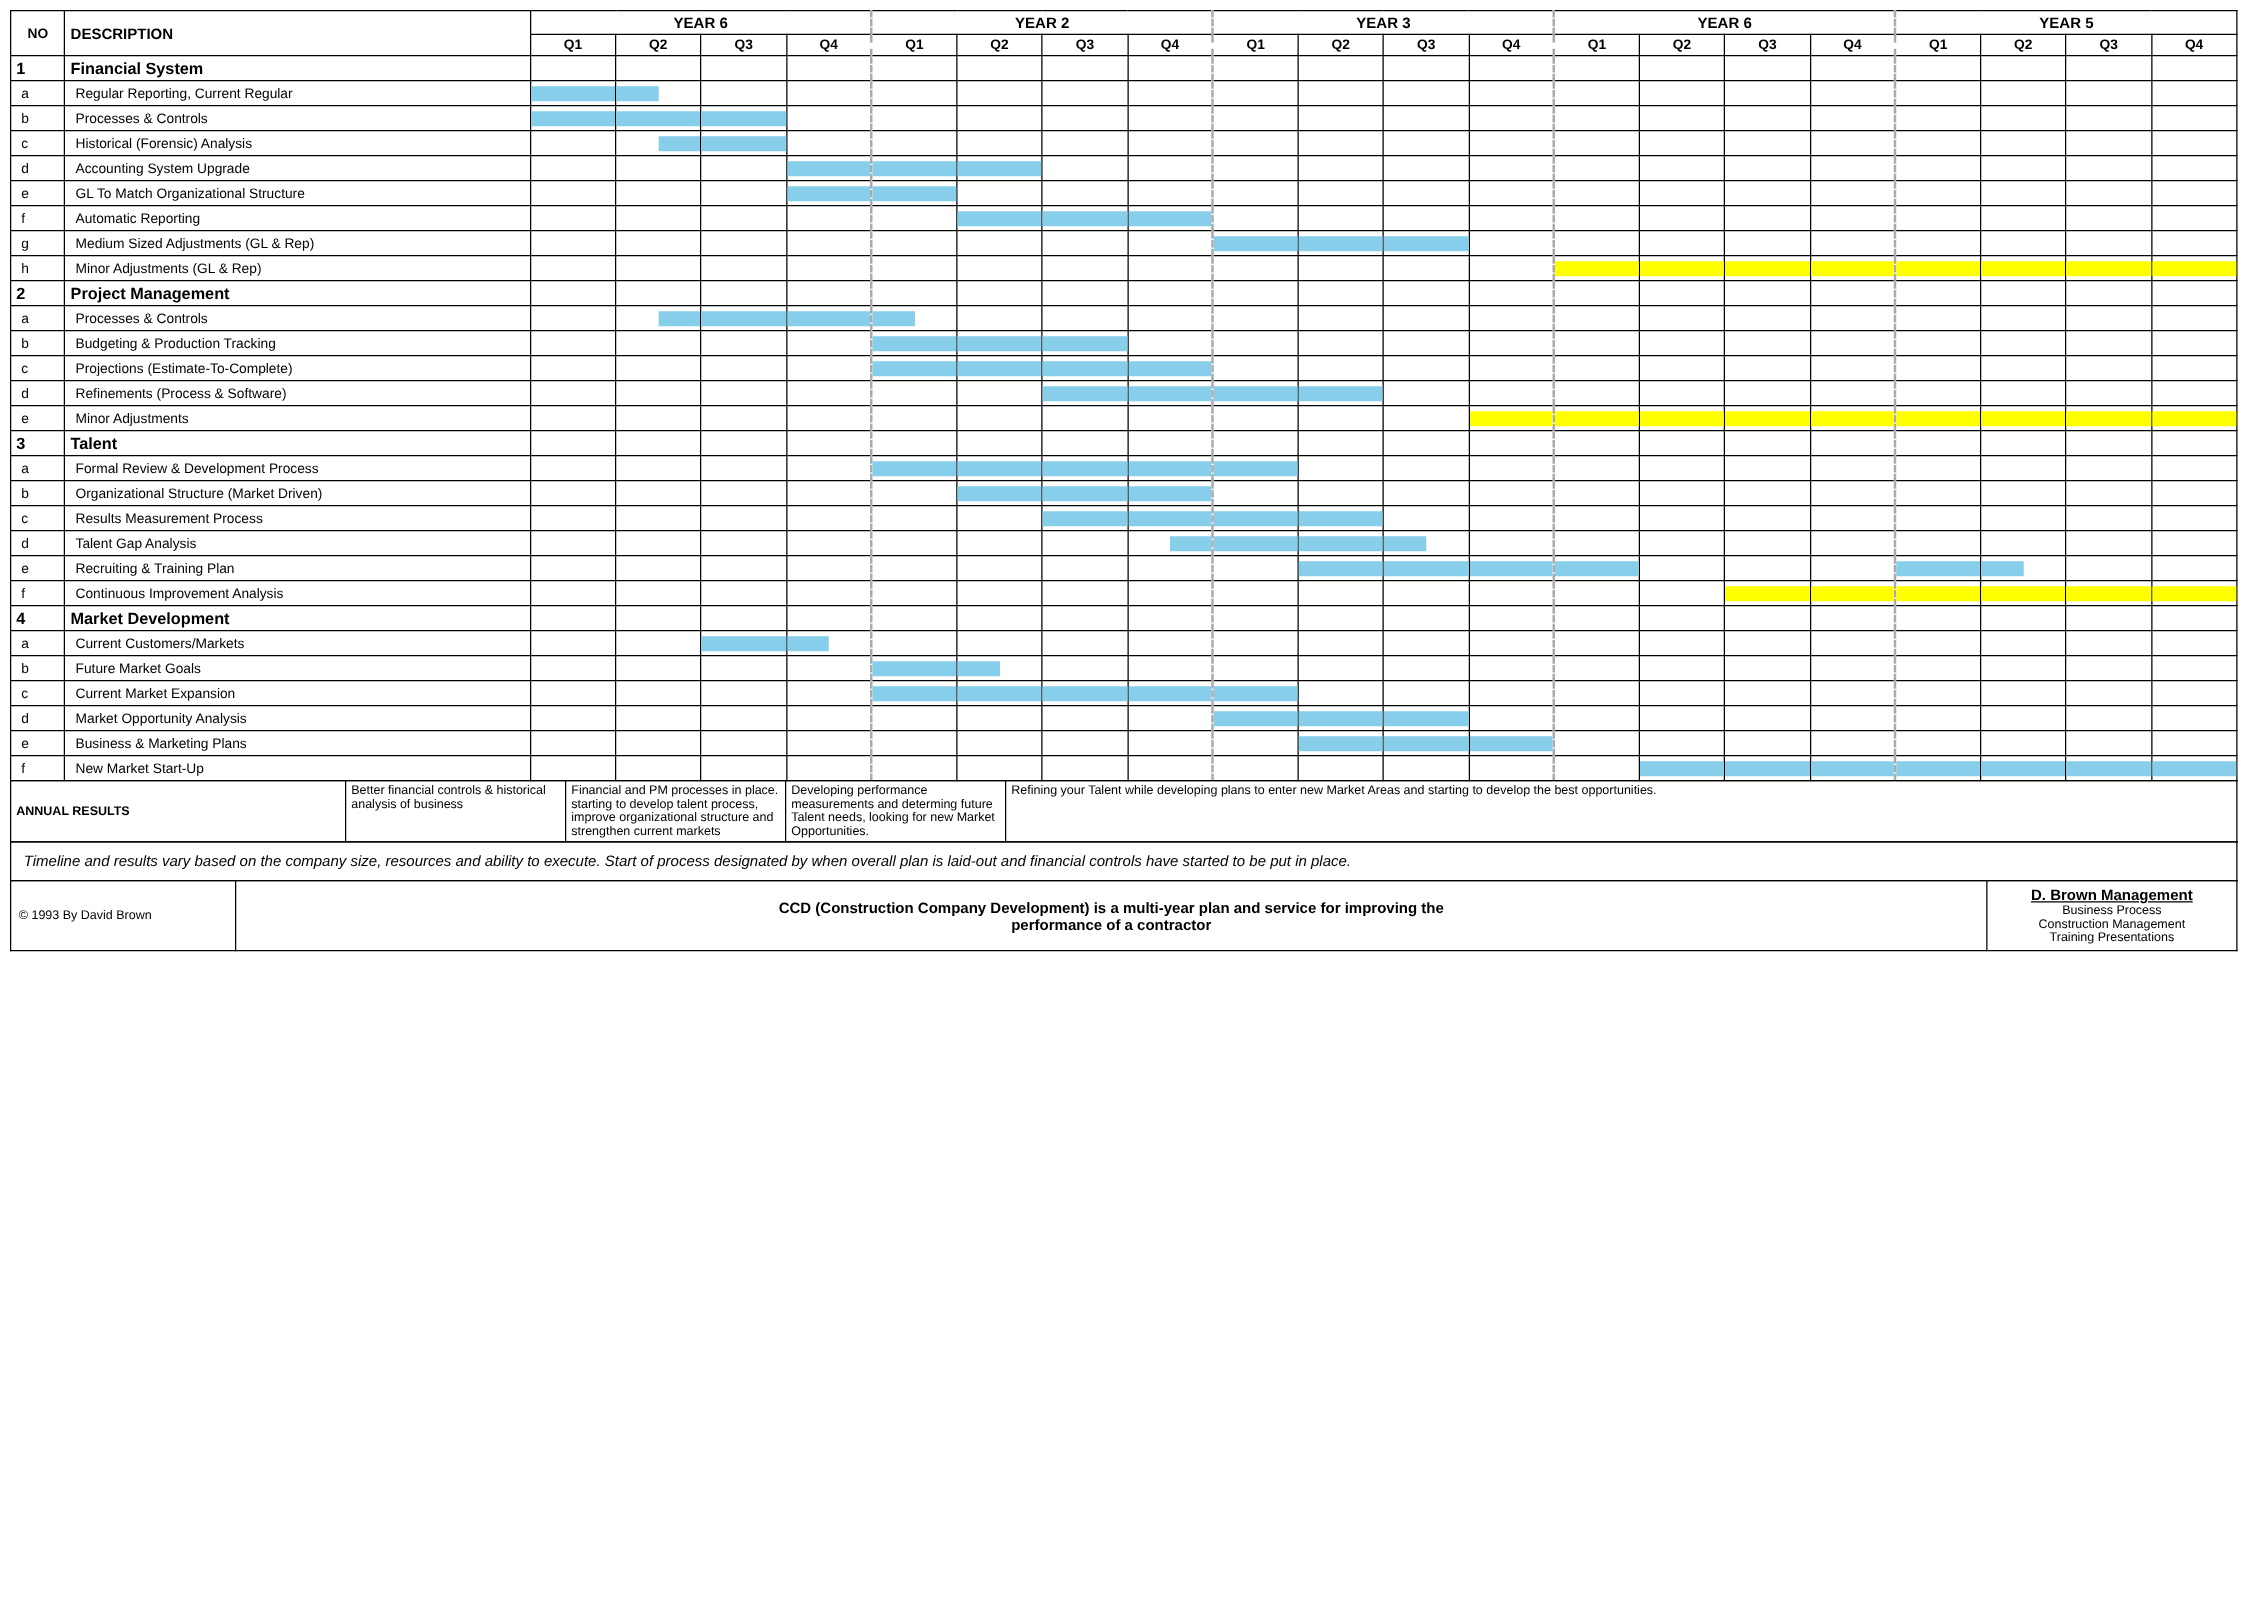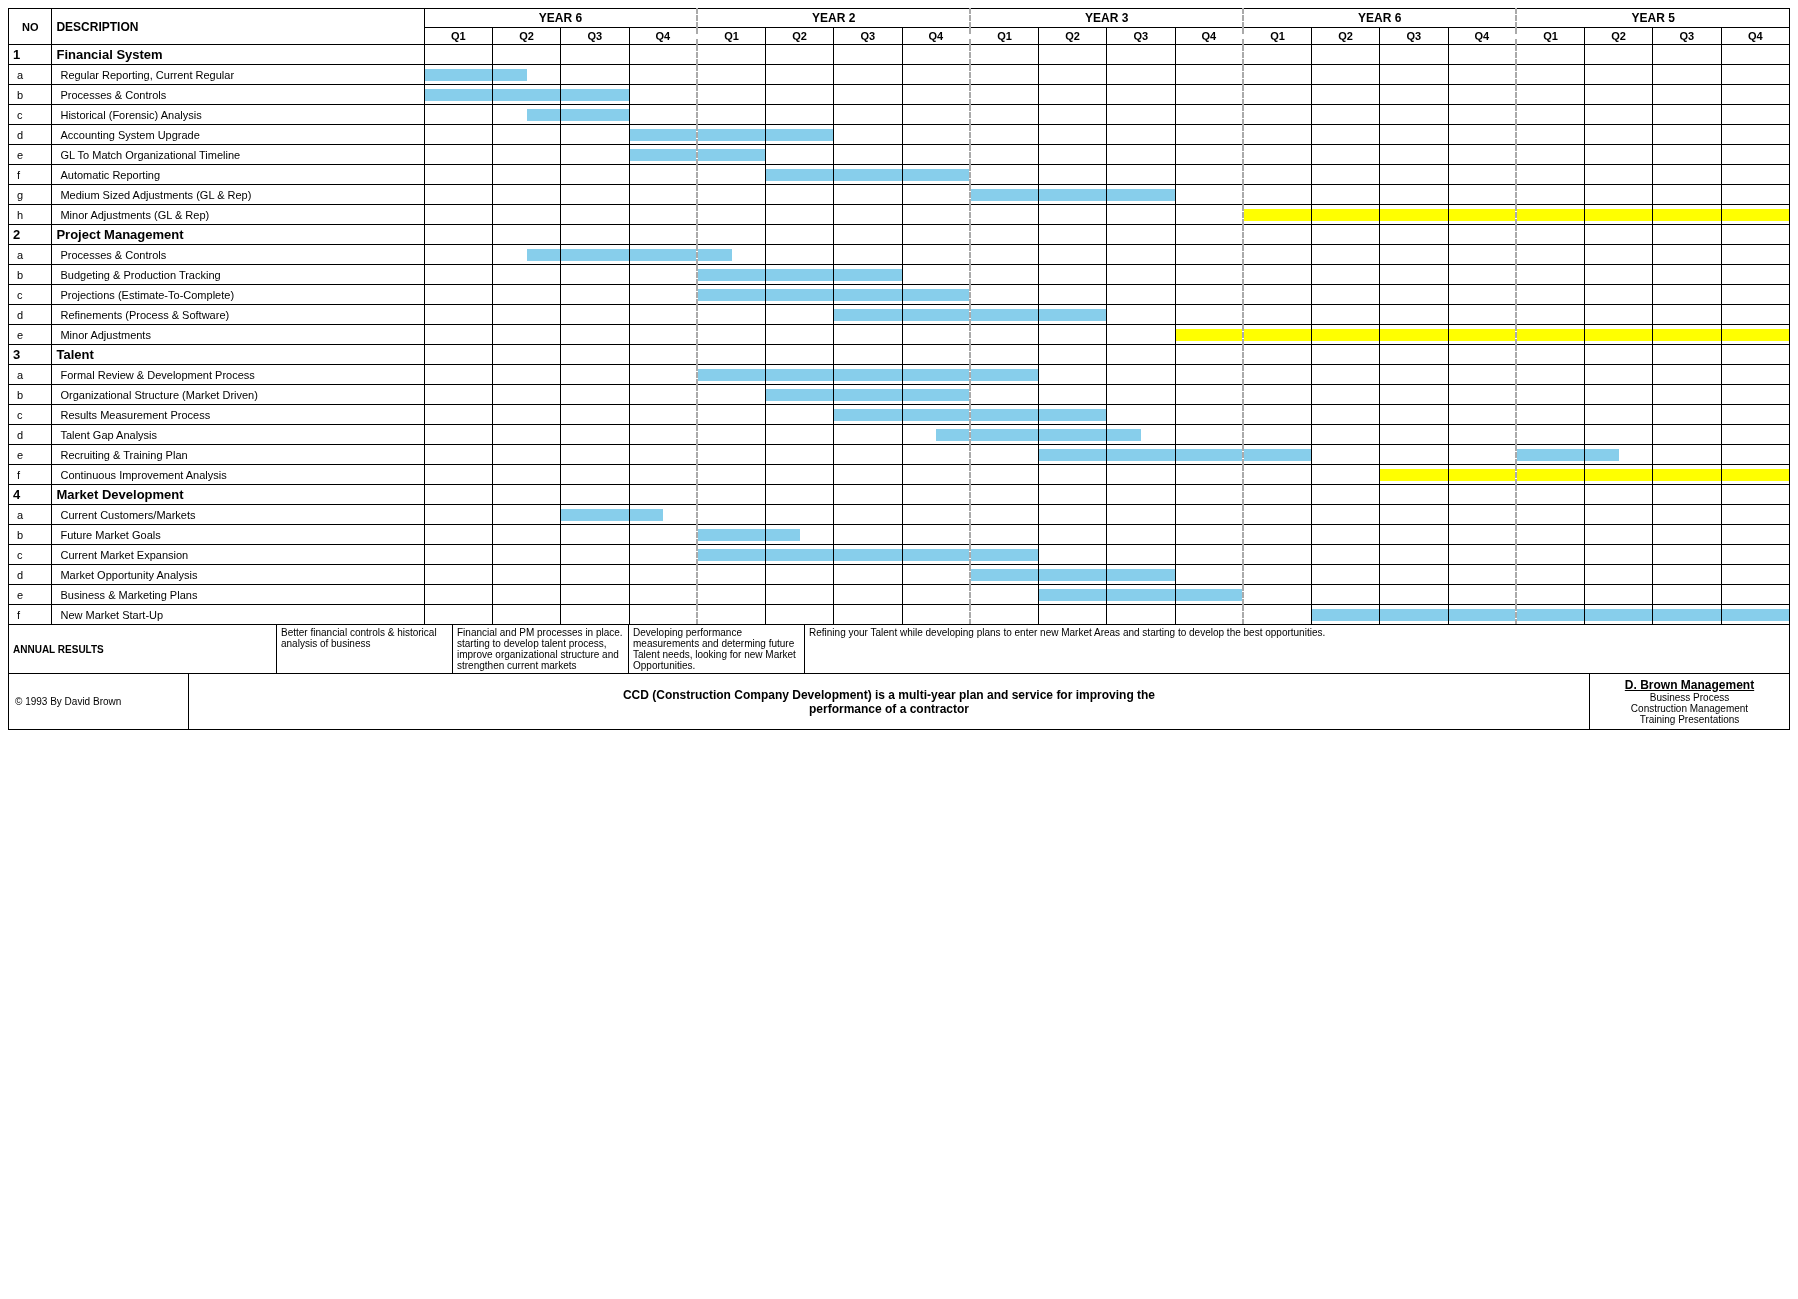--- a/index.html
+++ b/index.html
@@ -238,21 +238,21 @@
           <td style="width: 44px; min-width: 44px; max-width: 44px; padding: 0px; height: 20px; position: relative;"></td>
           <td style="width: 44px; min-width: 44px; max-width: 44px; padding: 0px; height: 20px; position: relative;"></td>
           <td style="width: 44px; min-width: 44px; max-width: 44px; padding: 0px; height: 20px; position: relative;"></td>
           <td style="width: 44px; min-width: 44px; max-width: 44px; padding: 0px; height: 20px; position: relative; border-left: 2px dashed rgb(170, 170, 170);"></td>
           <td style="width: 44px; min-width: 44px; max-width: 44px; padding: 0px; height: 20px; position: relative;"></td>
           <td style="width: 44px; min-width: 44px; max-width: 44px; padding: 0px; height: 20px; position: relative;"></td>
           <td style="width: 44px; min-width: 44px; max-width: 44px; padding: 0px; height: 20px; position: relative;"></td>
         </tr>
         <tr>
           <td style="padding-left: 8px; font-size: 11px;">e</td>
-          <td style="font-size: 11px; padding-left: 8px;">GL To Match Organizational Timeline</td>
+          <td style="font-size: 11px; padding-left: 8px;">GL To Match Organizational Structure</td>
           <td style="width: 44px; min-width: 44px; max-width: 44px; padding: 0px; height: 20px; position: relative;"></td>
           <td style="width: 44px; min-width: 44px; max-width: 44px; padding: 0px; height: 20px; position: relative;"></td>
           <td style="width: 44px; min-width: 44px; max-width: 44px; padding: 0px; height: 20px; position: relative;"></td>
           <td style="width: 44px; min-width: 44px; max-width: 44px; padding: 0px; height: 20px; position: relative;">
             <div style="position: absolute; top: 4px; height: 12px; left: 0%; width: 100%; background-color: rgb(135, 206, 235);"></div>
           </td>
           <td style="width: 44px; min-width: 44px; max-width: 44px; padding: 0px; height: 20px; position: relative; border-left: 2px dashed rgb(170, 170, 170);">
             <div style="position: absolute; top: 4px; height: 12px; left: 0%; width: 100%; background-color: rgb(135, 206, 235);"></div>
           </td>
           <td style="width: 44px; min-width: 44px; max-width: 44px; padding: 0px; height: 20px; position: relative;"></td>
@@ -1007,20 +1007,27 @@
         <tr class="annual-results-row">
       <td style="width:268px;" class="annual-label">ANNUAL RESULTS</td>
       <td style="width:176px;font-size:10px;vertical-align:top;">Better financial controls &amp; historical analysis of business</td>
       <td style="width:176px;font-size:10px;vertical-align:top;">Financial and PM processes in place. starting to develop talent process, improve organizational structure and strengthen current markets</td>
       <td style="width:176px;font-size:10px;vertical-align:top;">Developing performance measurements and determing future Talent needs, looking for new Market Opportunities.</td>
       <td style="font-size:10px;vertical-align:top;">Refining your Talent while developing plans to enter new Market Areas and starting to develop the best opportunities.</td>
     </tr>
   </tbody>
     </table>
 
+  <table class="main-table" style="margin-top:-1px;">
+    <tbody>
+        <tr>
+      <td class="footnote-row" style="border:1px solid #000; font-style:italic; font-size:12px; padding:8px 10px;">Timeline and results vary based on the company size, resources and ability to execute.  Start of process designated by when overall plan is laid-out and financial controls have started to be put in place.</td>
+    </tr>
+  </tbody>
+    </table>
 
   <table class="main-table" style="margin-top:-1px;">
     <tbody>
         <tr>
       <td style="width:180px;font-size:10px;border:1px solid #000;padding:4px 6px;">© 1993 By David Brown</td>
       <td style="text-align:center;font-weight:bold;font-size:12px;border:1px solid #000;padding:4px;">
         <div>CCD (Construction Company Development) is a multi-year plan and service for improving the</div>
         <div>performance of a contractor</div>
       </td>
       <td style="width:200px;text-align:center;border:1px solid #000;padding:4px 6px;">

